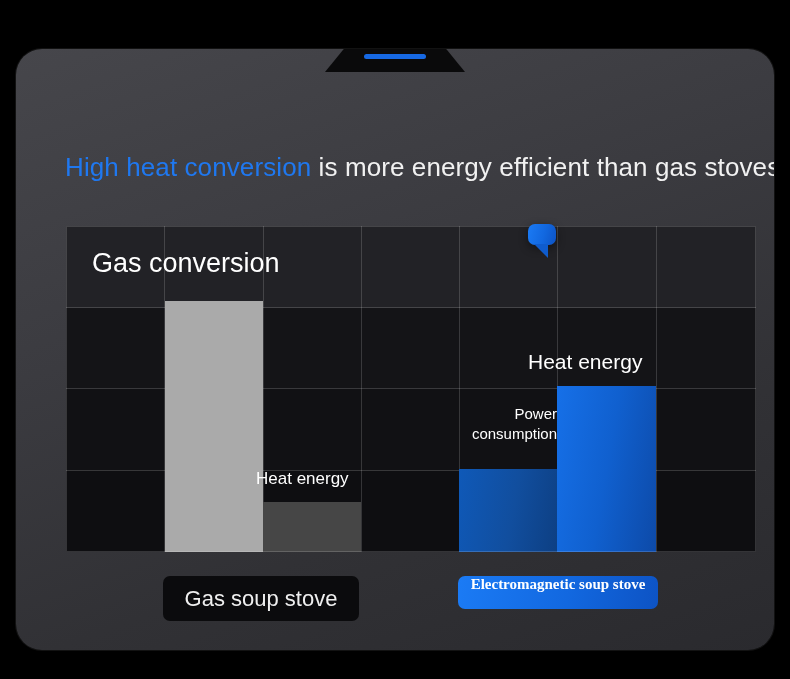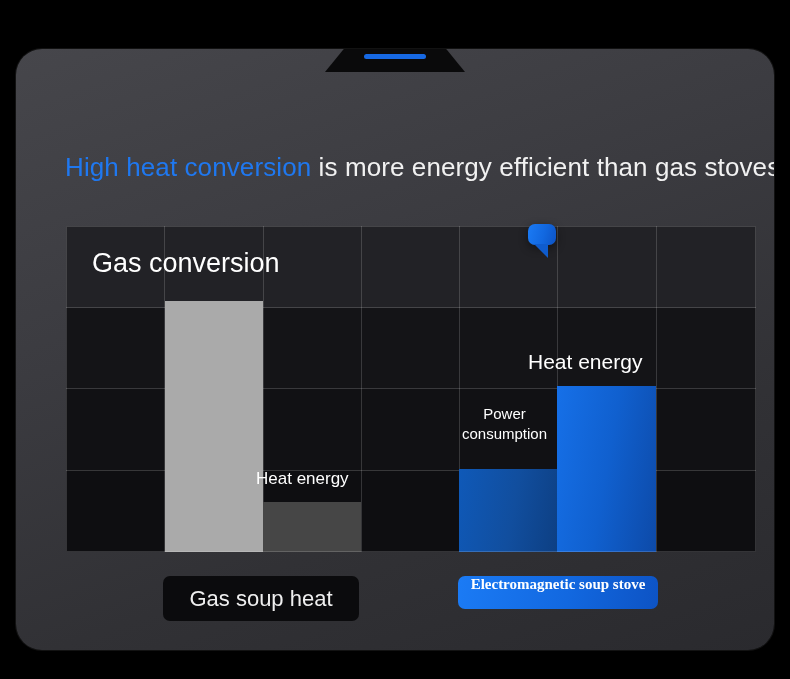--- a/index.html
+++ b/index.html
@@ -143,21 +143,21 @@
   .chart-label {
     position: absolute;
     color: #ffffff;
     white-space: pre-line;
   }
   #label-gas-consumption { left: 26px;  top: 22px;  font-size: 27px; }
   #label-gas-heat        { left: 190px; top: 243px; font-size: 17px; }
   #label-em-heat         { left: 462px; top: 124px; font-size: 21px; }
   #label-em-power        {
     left: 386px; top: 178px; font-size: 15px;
-    width: 105px; text-align: center; line-height: 1.35;
+    width: 105px; text-align: right; line-height: 1.35;
   }
 
   
   #source-badge {
     position: absolute;
     left: 512px;
     top: 175px;
     padding: 10px 14px 11px;
     border-radius: 7px;
     background: linear-gradient(105deg, #1b7bf5 0%, #1268e0 55%, #0d53c4 100%);
@@ -249,20 +249,20 @@
       <div class="chart-label" id="label-em-heat">Heat energy</div>
 
       <div id="panel-border"></div>
     </div>
 
     <div id="source-badge">
       <div id="source-badge-tail"></div>
     </div>
 
     <div id="legend-gas">
-      <span>Gas soup heat</span>
+      <span>Gas soup stove</span>
     </div>
     <div id="legend-em">
       <span>Electromagnetic soup stove</span>
     </div>
 
   </div>
 </div>
 
 </body></html>

